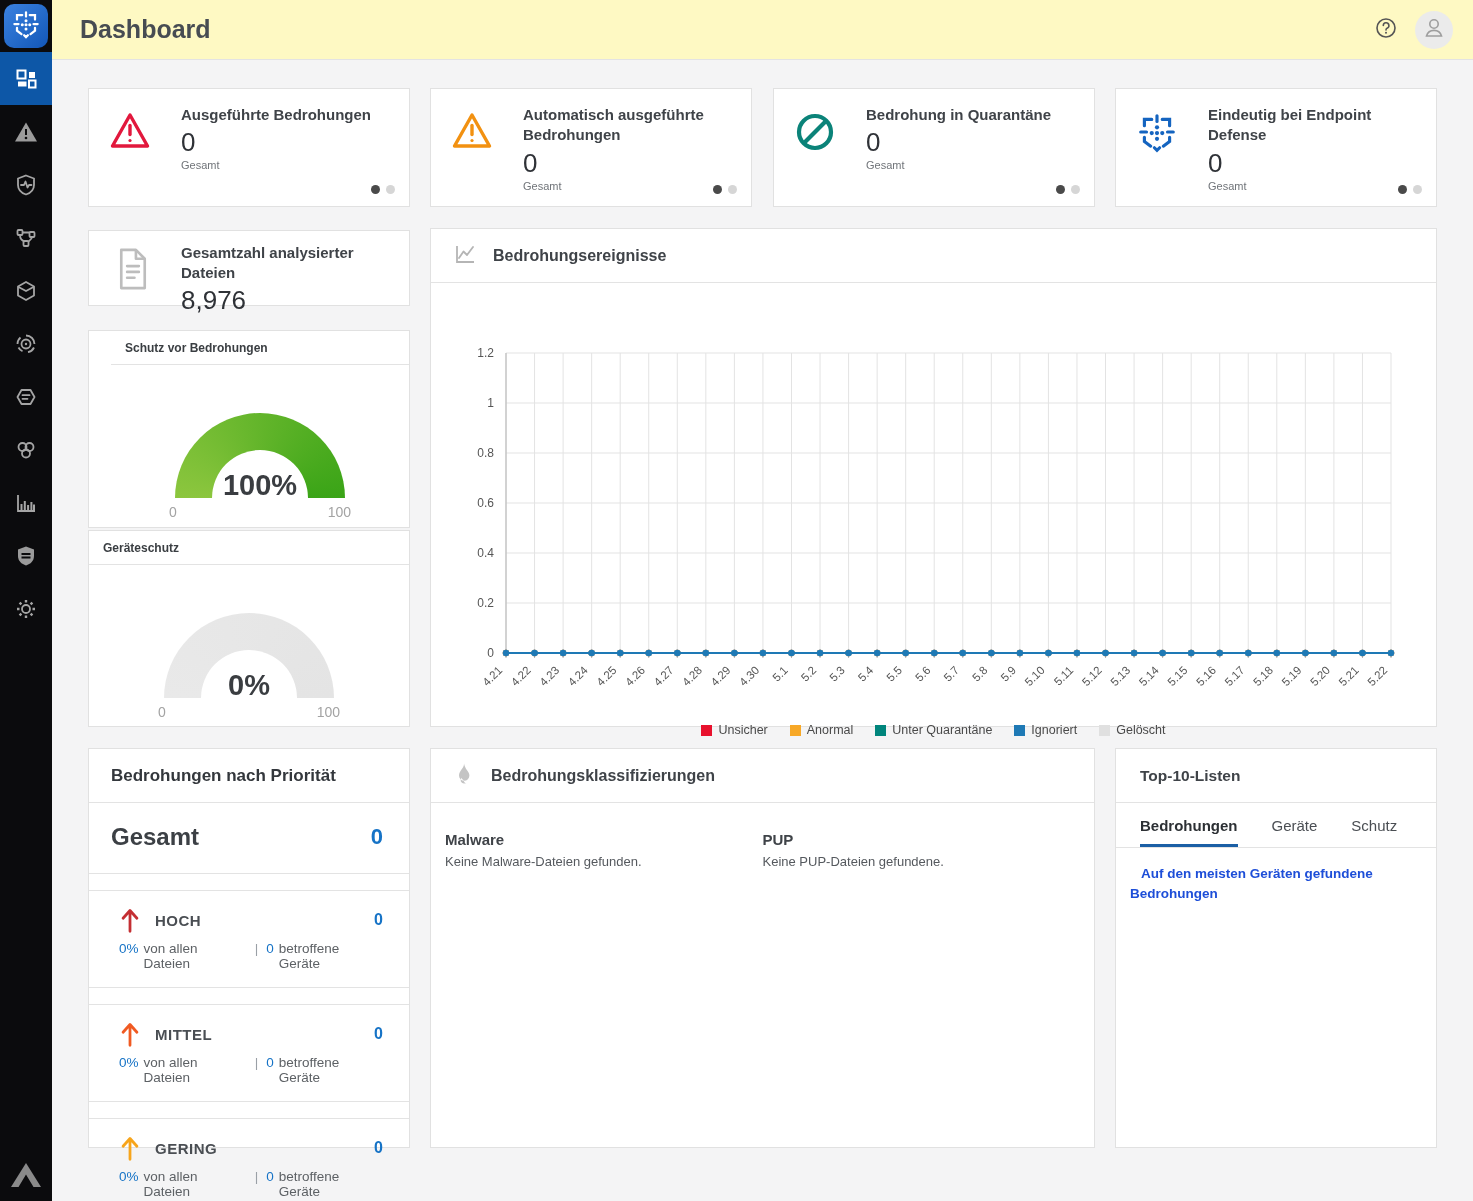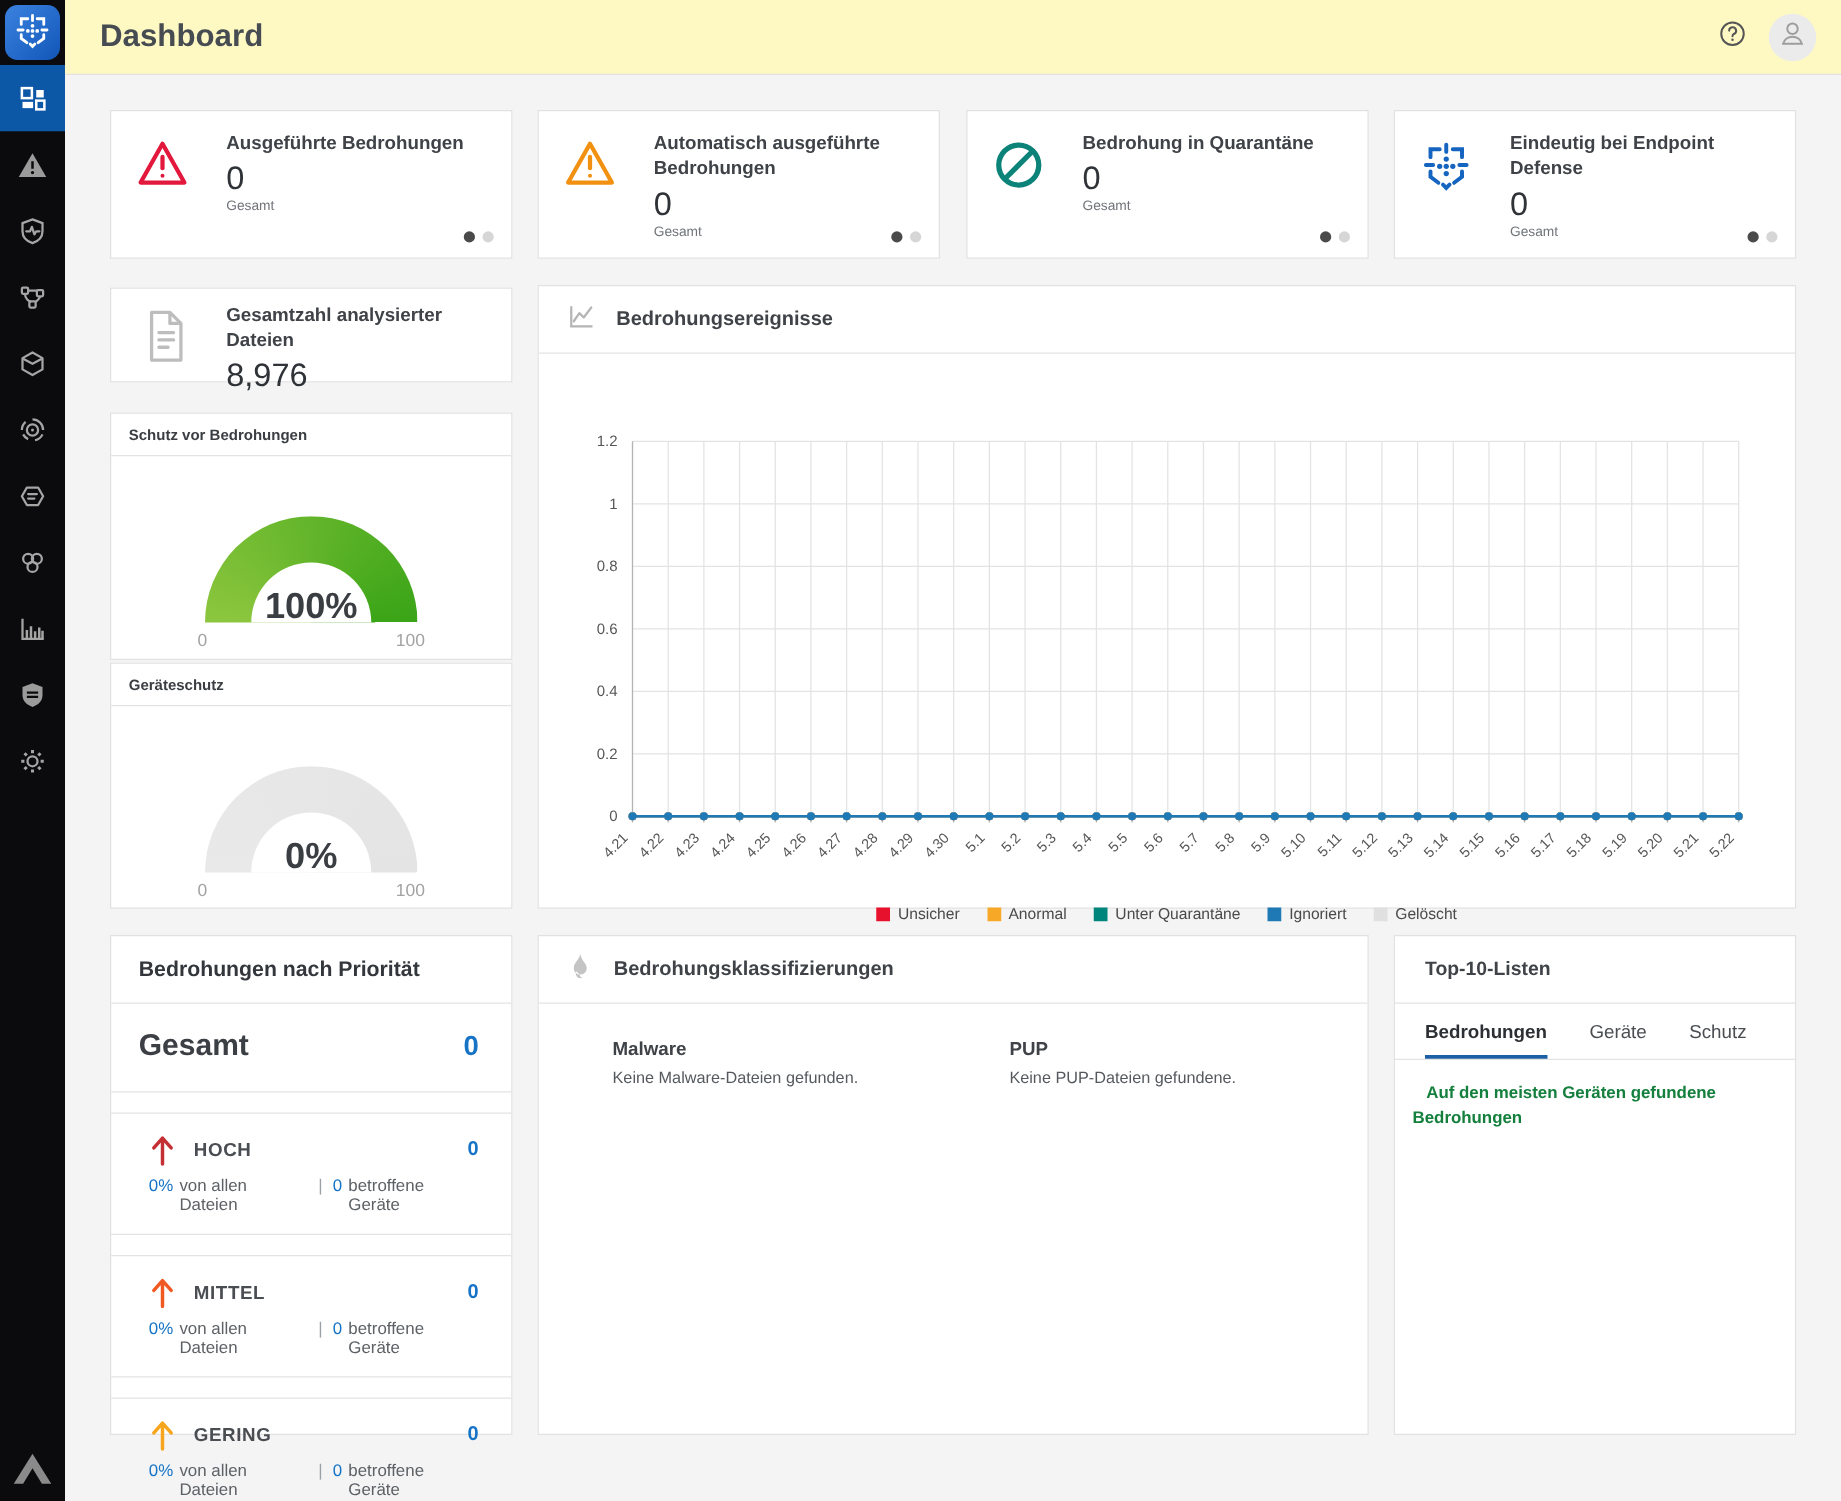--- a/index.html
+++ b/index.html
@@ -77,31 +77,31 @@
   .prio-row { display:flex; align-items:center; }
   .prio-arrow { width:22px; height:26px; }
   .prio-label { font-size:15px; font-weight:700; color:#4a4e53; margin-left:14px; letter-spacing:0.5px; }
   .prio-value { margin-left:auto; font-size:16px; font-weight:700; color:#1673c6; }
   .prio-sub { display:flex; gap:5px; font-size:13.5px; color:#5d6165; margin-top:8px; }
   .blue { color:#1673c6; }
   .sep { color:#9aa0a6; padding:0 3px; }
 
   
   .klass-body { display:flex; padding:28px 14px 0 14px; }
-  .klass-col { width:50%; padding-right:20px;margin-left:45px; }
+  .klass-col { width:50%; padding-right:20px; }
   .klass-name { font-size:15px; font-weight:700; color:#3f4348; }
   .klass-msg { font-size:13px; color:#55595e; margin-top:6px; }
 
   
   .t10-head { height:54px; border-bottom:1px solid #e3e3e3; display:flex; align-items:center; padding:0 24px;
     font-size:15.5px; font-weight:700; color:#3f4348; }
   .t10-tabs { display:flex; gap:34px; padding:0 24px; border-bottom:1px solid #e3e3e3; }
   .t10-tab { font-size:15px; color:#4a4e53; padding:14px 0 10px; border-bottom:3px solid transparent; cursor:pointer; }
   .t10-tab.active { color:#2c3034; font-weight:700; border-bottom-color:#1b5fa5; }
-  .t10-body { padding:16px 14px; font-size:13.5px; font-weight:700; color:#15803d; line-height:1.45; text-indent:11px; }
+  .t10-body { padding:16px 14px; font-size:13.5px; font-weight:700; color:#1d4ed8; line-height:1.45; text-indent:11px; }
 </style>
 </head>
 <body>
 
 <div class="sidebar">
   <div class="app-logo">
     <span>
       <svg width="30" height="30" viewBox="0 0 40 40" fill="none" stroke="#fff" stroke-width="3" stroke-linecap="round">
         <path d="M8 14 V8 H15"></path>
           <path d="M25 8 H32 V14"></path>
@@ -348,21 +348,21 @@
           <path d="M14 2 V8 H20"></path>
         <path d="M8 13 H16 M8 17 H16 M8 21 H13" stroke-linecap="round"></path>
       </svg>
     </span>
     <div class="tf-text">
       <div class="stat-title">Gesamtzahl analysierter Dateien</div>
       <div class="tf-value">8,976</div>
     </div>
   </div>
 
-  <div class="card" style="left:36px; top:270px; width:322px; height:198px;">
+  <div class="card" style="left:36px; top:270px; width:322px; height:198px;padding-left:22px;">
     <div class="gauge-head">Schutz vor Bedrohungen</div>
     <div class="gauge-wrap">
       <div class="gauge">
         <div class="half-disc green"></div>
         <div class="gauge-hole"></div>
         <div class="gauge-pct">100%</div>
       </div>
       <div class="gauge-minmax">
         <span>0</span>
         <span>100</span>

